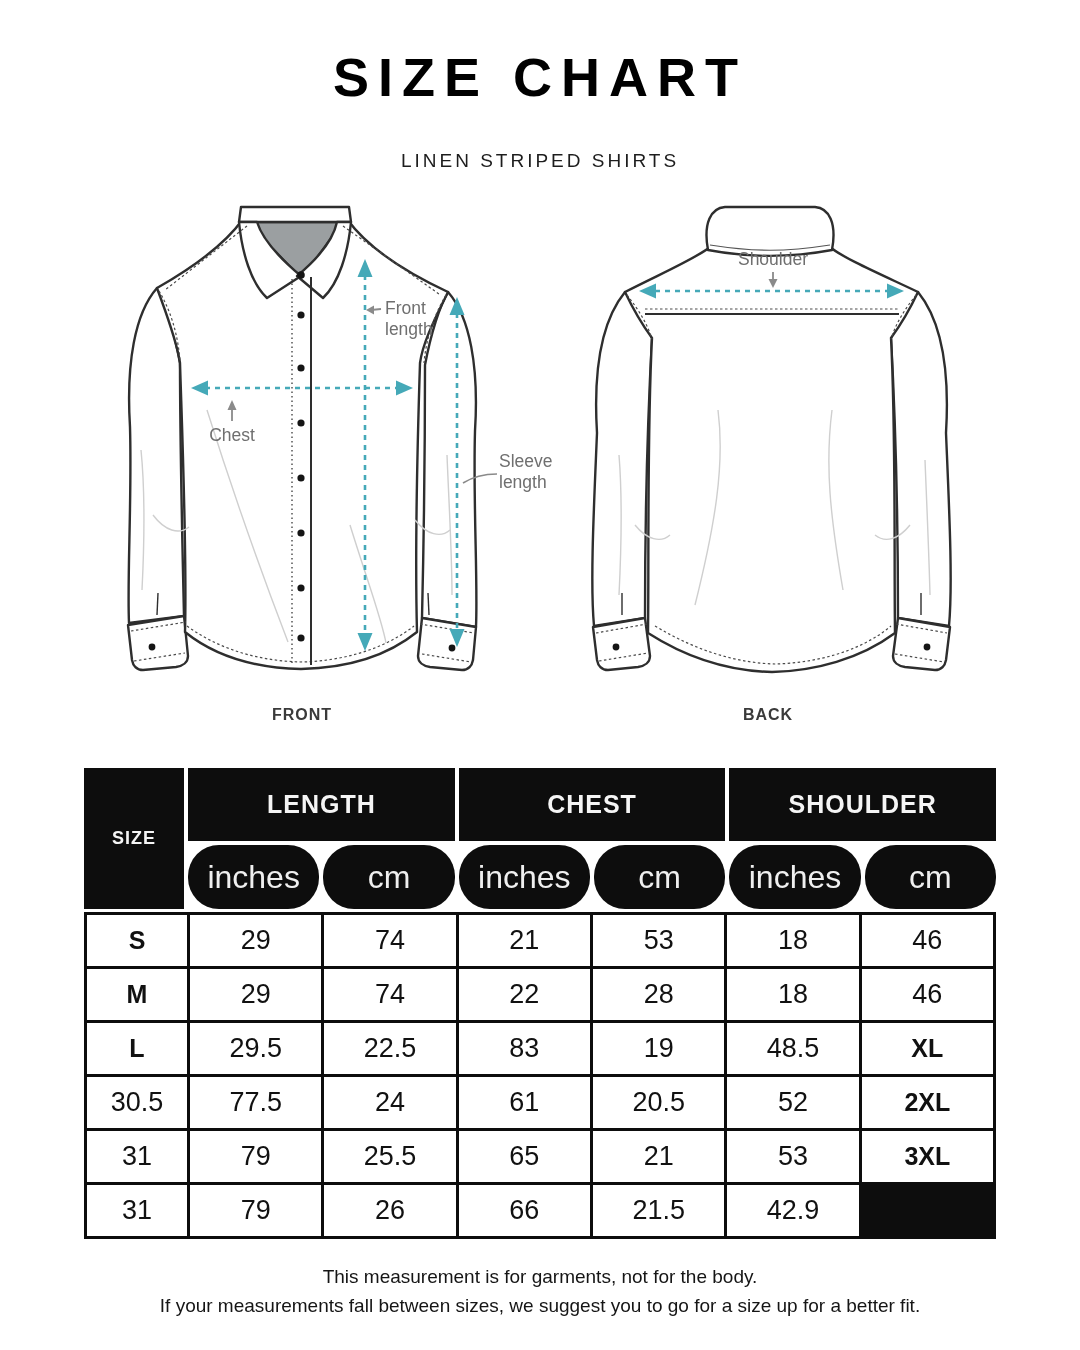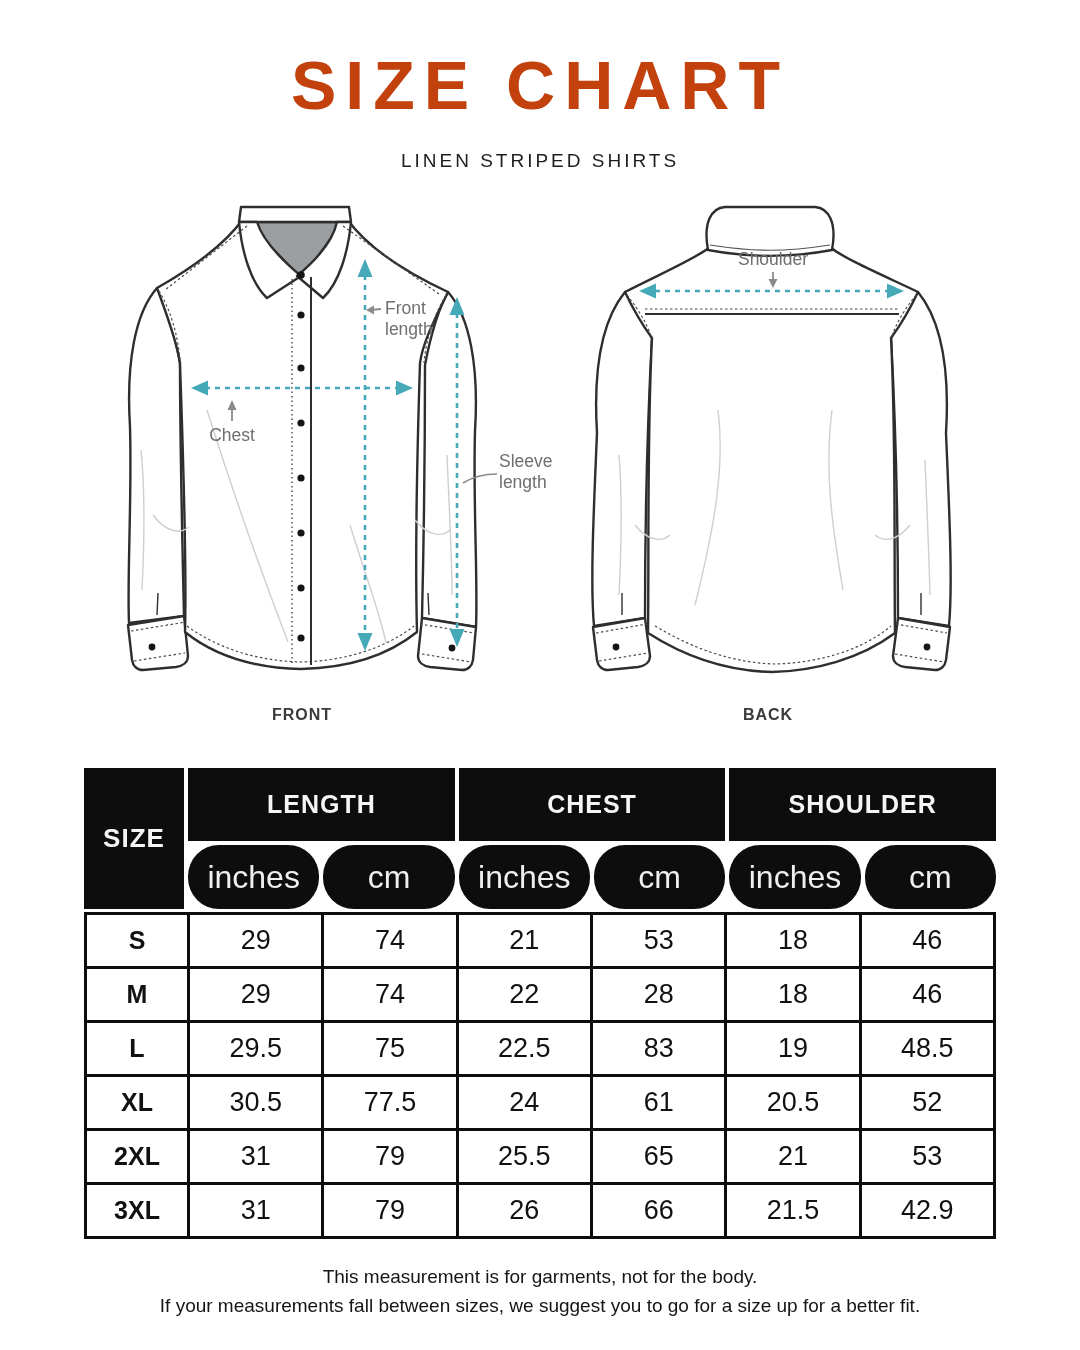--- a/index.html
+++ b/index.html
@@ -3,21 +3,21 @@
 <meta charset="utf-8">
 <style>
   * { margin:0; padding:0; box-sizing:border-box; }
   html,body { background:#ffffff; }
   .page {
     position:relative; width:1080px; height:1350px; margin:0 auto;
     background:#ffffff; font-family:"Liberation Sans", sans-serif; overflow:hidden;
   }
   .title {
     position:absolute; top:46px; left:0; width:100%; text-align:center;
-    font-size:68px; font-weight:700; letter-spacing:9px; color:#c2410c;
+    font-size:54px; font-weight:700; letter-spacing:9px; color:#000000;
   }
   .subtitle {
     position:absolute; top:150px; left:0; width:100%; text-align:center;
     font-size:19px; font-weight:400; letter-spacing:3px; color:#1d1d1d;
   }
   svg { overflow:visible; display:block; }
   .front-svg { position:absolute; left:95px; top:195px; }
   .back-svg  { position:absolute; left:575px; top:195px; }
   .caption {
     position:absolute; top:706px; width:160px; text-align:center;
@@ -28,21 +28,21 @@
 
   .size-table { position:absolute; left:84px; top:768px; width:912px; }
   .thead {
     display:grid; grid-template-columns:100px repeat(6,1fr);
     grid-template-rows:73px 64px; gap:4px;
   }
   .hcell {
     background:#0d0d0d; color:#f5f5f5;
     display:flex; align-items:center; justify-content:center;
   }
-  .size-cell { grid-row:1 / 3; grid-column:1; font-weight:700; font-size:26px; letter-spacing:1px; }
+  .size-cell { grid-row:1 / 3; grid-column:1; font-weight:700; font-size:18px; letter-spacing:1px; }
   .group { font-weight:700; font-size:25px; letter-spacing:1px; }
   .g1 { grid-column:2 / 4; grid-row:1; }
   .g2 { grid-column:4 / 6; grid-row:1; }
   .g3 { grid-column:6 / 8; grid-row:1; }
   .unit { font-weight:400; font-size:32px; color:#efefef; grid-row:2;border-radius:31px; }
   .u1{grid-column:2} .u2{grid-column:3} .u3{grid-column:4}
   .u4{grid-column:5} .u5{grid-column:6} .u6{grid-column:7}
   .tbody {
     margin-top:3px; display:grid; grid-template-columns:100px repeat(6,1fr);
     grid-auto-rows:51px; gap:3px; background:#0d0d0d; padding:3px;
@@ -227,21 +227,20 @@
       <div class="bcell rowhead">M</div>
       <div class="bcell">29</div>
       <div class="bcell">74</div>
       <div class="bcell">22</div>
       <div class="bcell">28</div>
       <div class="bcell">18</div>
       <div class="bcell">46</div>
 
       <div class="bcell rowhead">L</div>
       <div class="bcell">29.5</div>
-      <div class="bcell">75</div>
       <div class="bcell">22.5</div>
       <div class="bcell">83</div>
       <div class="bcell">19</div>
       <div class="bcell">48.5</div>
 
       <div class="bcell rowhead">XL</div>
       <div class="bcell">30.5</div>
       <div class="bcell">77.5</div>
       <div class="bcell">24</div>
       <div class="bcell">61</div>

